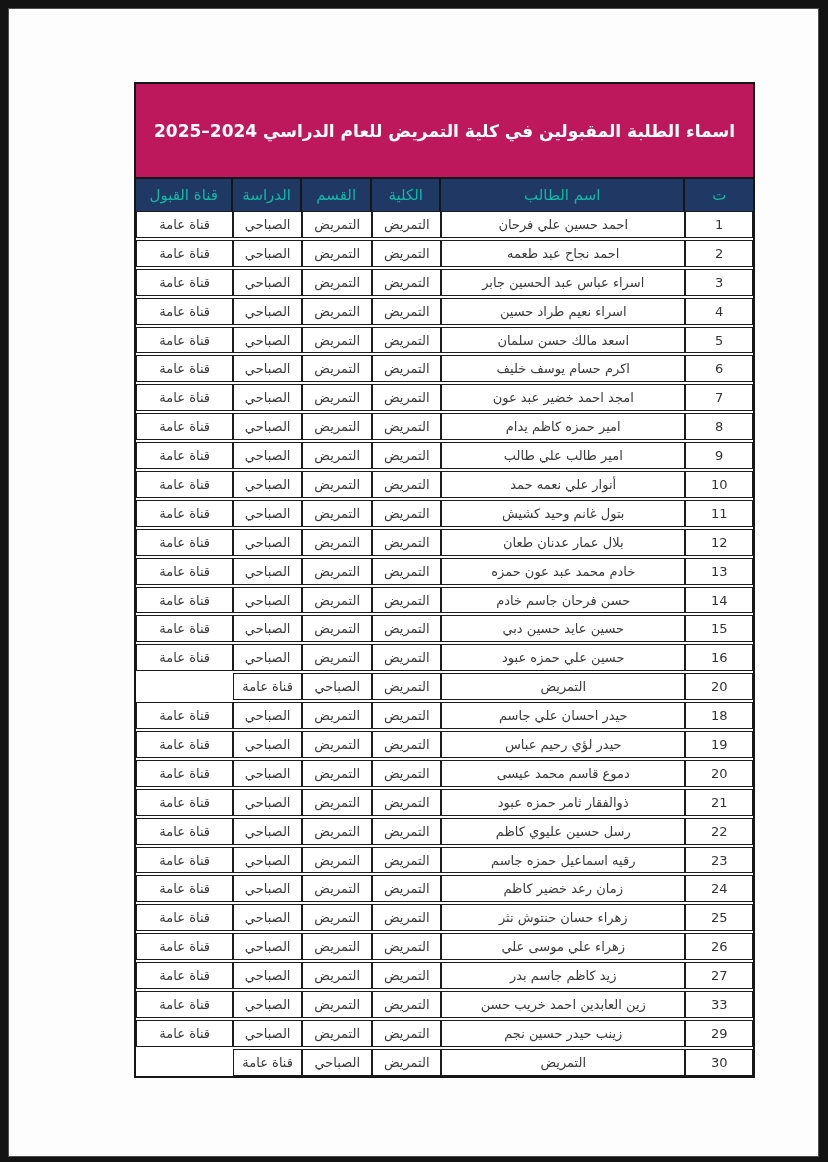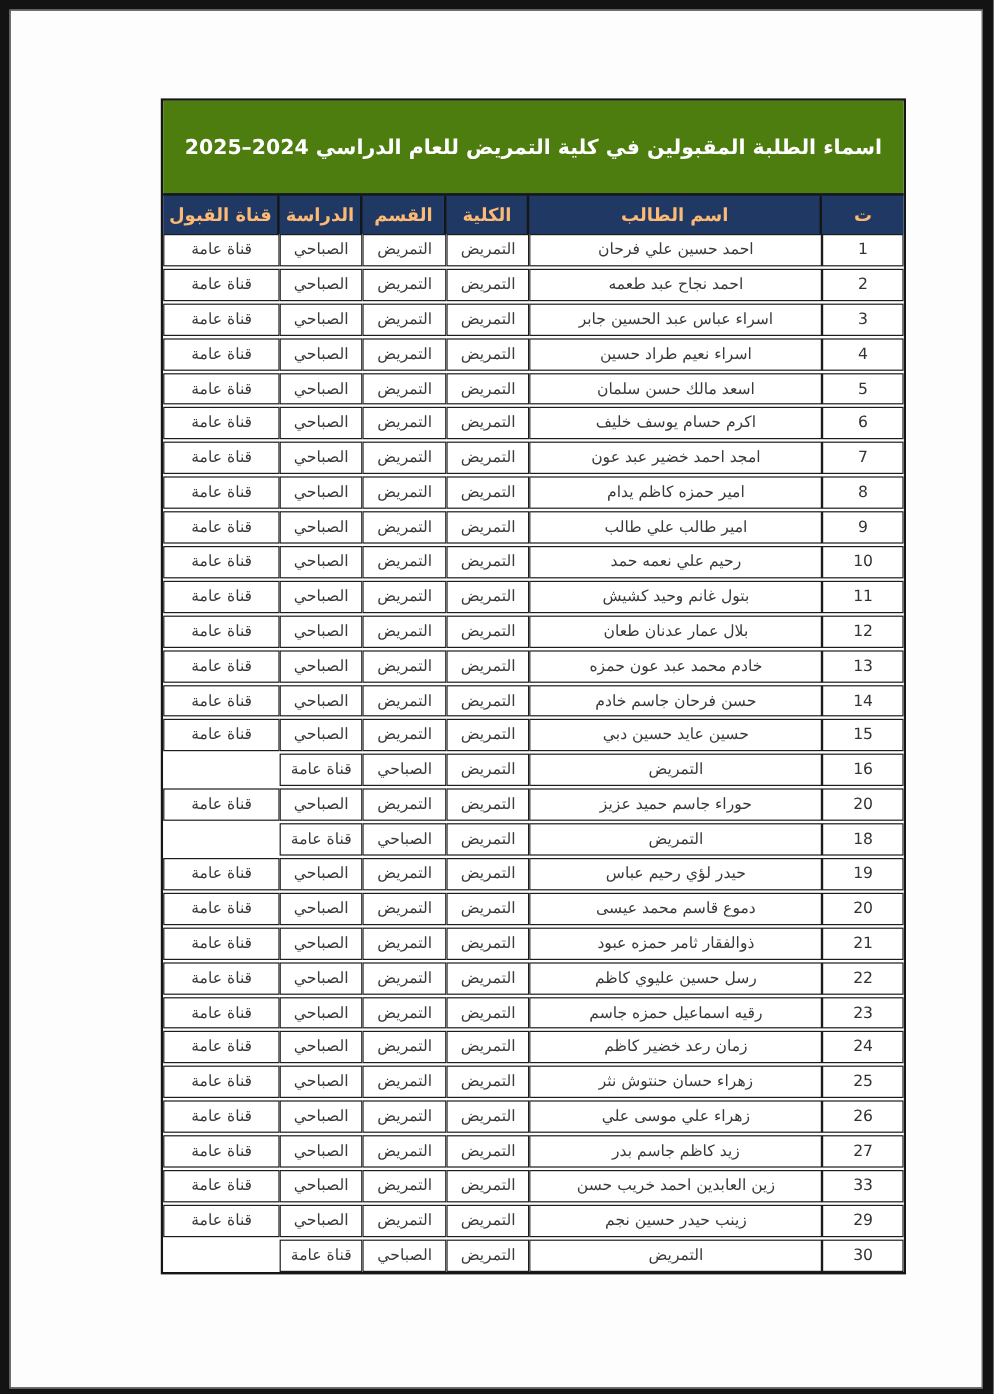--- a/index.html
+++ b/index.html
@@ -19,22 +19,22 @@
   }
   .doc-table {
     position: absolute;
     left: 125px; top: 73px;
     width: 621px;
     direction: rtl;
     border: 2px solid #161616;
     background: #fff;
   }
   .title-block {
-    background: #4d7c0f;
-    height: 77px;
+    background: #be185d;
+    height: 93px;
     display: flex;
     align-items: center;
     justify-content: center;
   }
   .title-text {
     color: #ffffff;
     font-weight: bold;
     font-size: 17px;
     white-space: nowrap;
     letter-spacing: 0.2px;
@@ -43,22 +43,22 @@
     display: grid;
     grid-template-columns: 68fr 246fr 69fr 71fr 69fr 98fr;
     background: #1f3864;
     border-top: 2px solid #161616;
     height: 34px;
   }
   .hcell {
     display: flex;
     align-items: center;
     justify-content: center;
-    color: #fdba74;
-    font-weight: bold;
+    color: #14b8a6;
+    font-weight: normal;
     font-size: 15px;
     white-space: nowrap;
     overflow: hidden;
   }
   .hcell + .hcell { border-inline-start: 2px solid #161616; }
   .rows {
     display: flex;
     flex-direction: column;
     gap: 2px;
     background: #fff;
@@ -178,21 +178,21 @@
           <div class="cell num">9</div>
           <div class="cell">امير طالب علي طالب</div>
           <div class="cell">التمريض</div>
           <div class="cell">التمريض</div>
           <div class="cell">الصباحي</div>
           <div class="cell">قناة عامة</div>
         </div>
 
         <div class="row">
           <div class="cell num">10</div>
-          <div class="cell">رحيم علي نعمه حمد</div>
+          <div class="cell">أنوار علي نعمه حمد</div>
           <div class="cell">التمريض</div>
           <div class="cell">التمريض</div>
           <div class="cell">الصباحي</div>
           <div class="cell">قناة عامة</div>
         </div>
 
         <div class="row">
           <div class="cell num">11</div>
           <div class="cell">بتول غانم وحيد كشيش</div>
           <div class="cell">التمريض</div>
@@ -232,37 +232,38 @@
           <div class="cell num">15</div>
           <div class="cell">حسين عايد حسين دبي</div>
           <div class="cell">التمريض</div>
           <div class="cell">التمريض</div>
           <div class="cell">الصباحي</div>
           <div class="cell">قناة عامة</div>
         </div>
 
         <div class="row">
           <div class="cell num">16</div>
+          <div class="cell">حسين علي حمزه عبود</div>
           <div class="cell">التمريض</div>
           <div class="cell">التمريض</div>
           <div class="cell">الصباحي</div>
           <div class="cell">قناة عامة</div>
         </div>
 
         <div class="row">
           <div class="cell num">20</div>
-          <div class="cell">حوراء جاسم حميد عزيز</div>
           <div class="cell">التمريض</div>
           <div class="cell">التمريض</div>
           <div class="cell">الصباحي</div>
           <div class="cell">قناة عامة</div>
         </div>
 
         <div class="row">
           <div class="cell num">18</div>
+          <div class="cell">حيدر احسان علي جاسم</div>
           <div class="cell">التمريض</div>
           <div class="cell">التمريض</div>
           <div class="cell">الصباحي</div>
           <div class="cell">قناة عامة</div>
         </div>
 
         <div class="row">
           <div class="cell num">19</div>
           <div class="cell">حيدر لؤي رحيم عباس</div>
           <div class="cell">التمريض</div>

